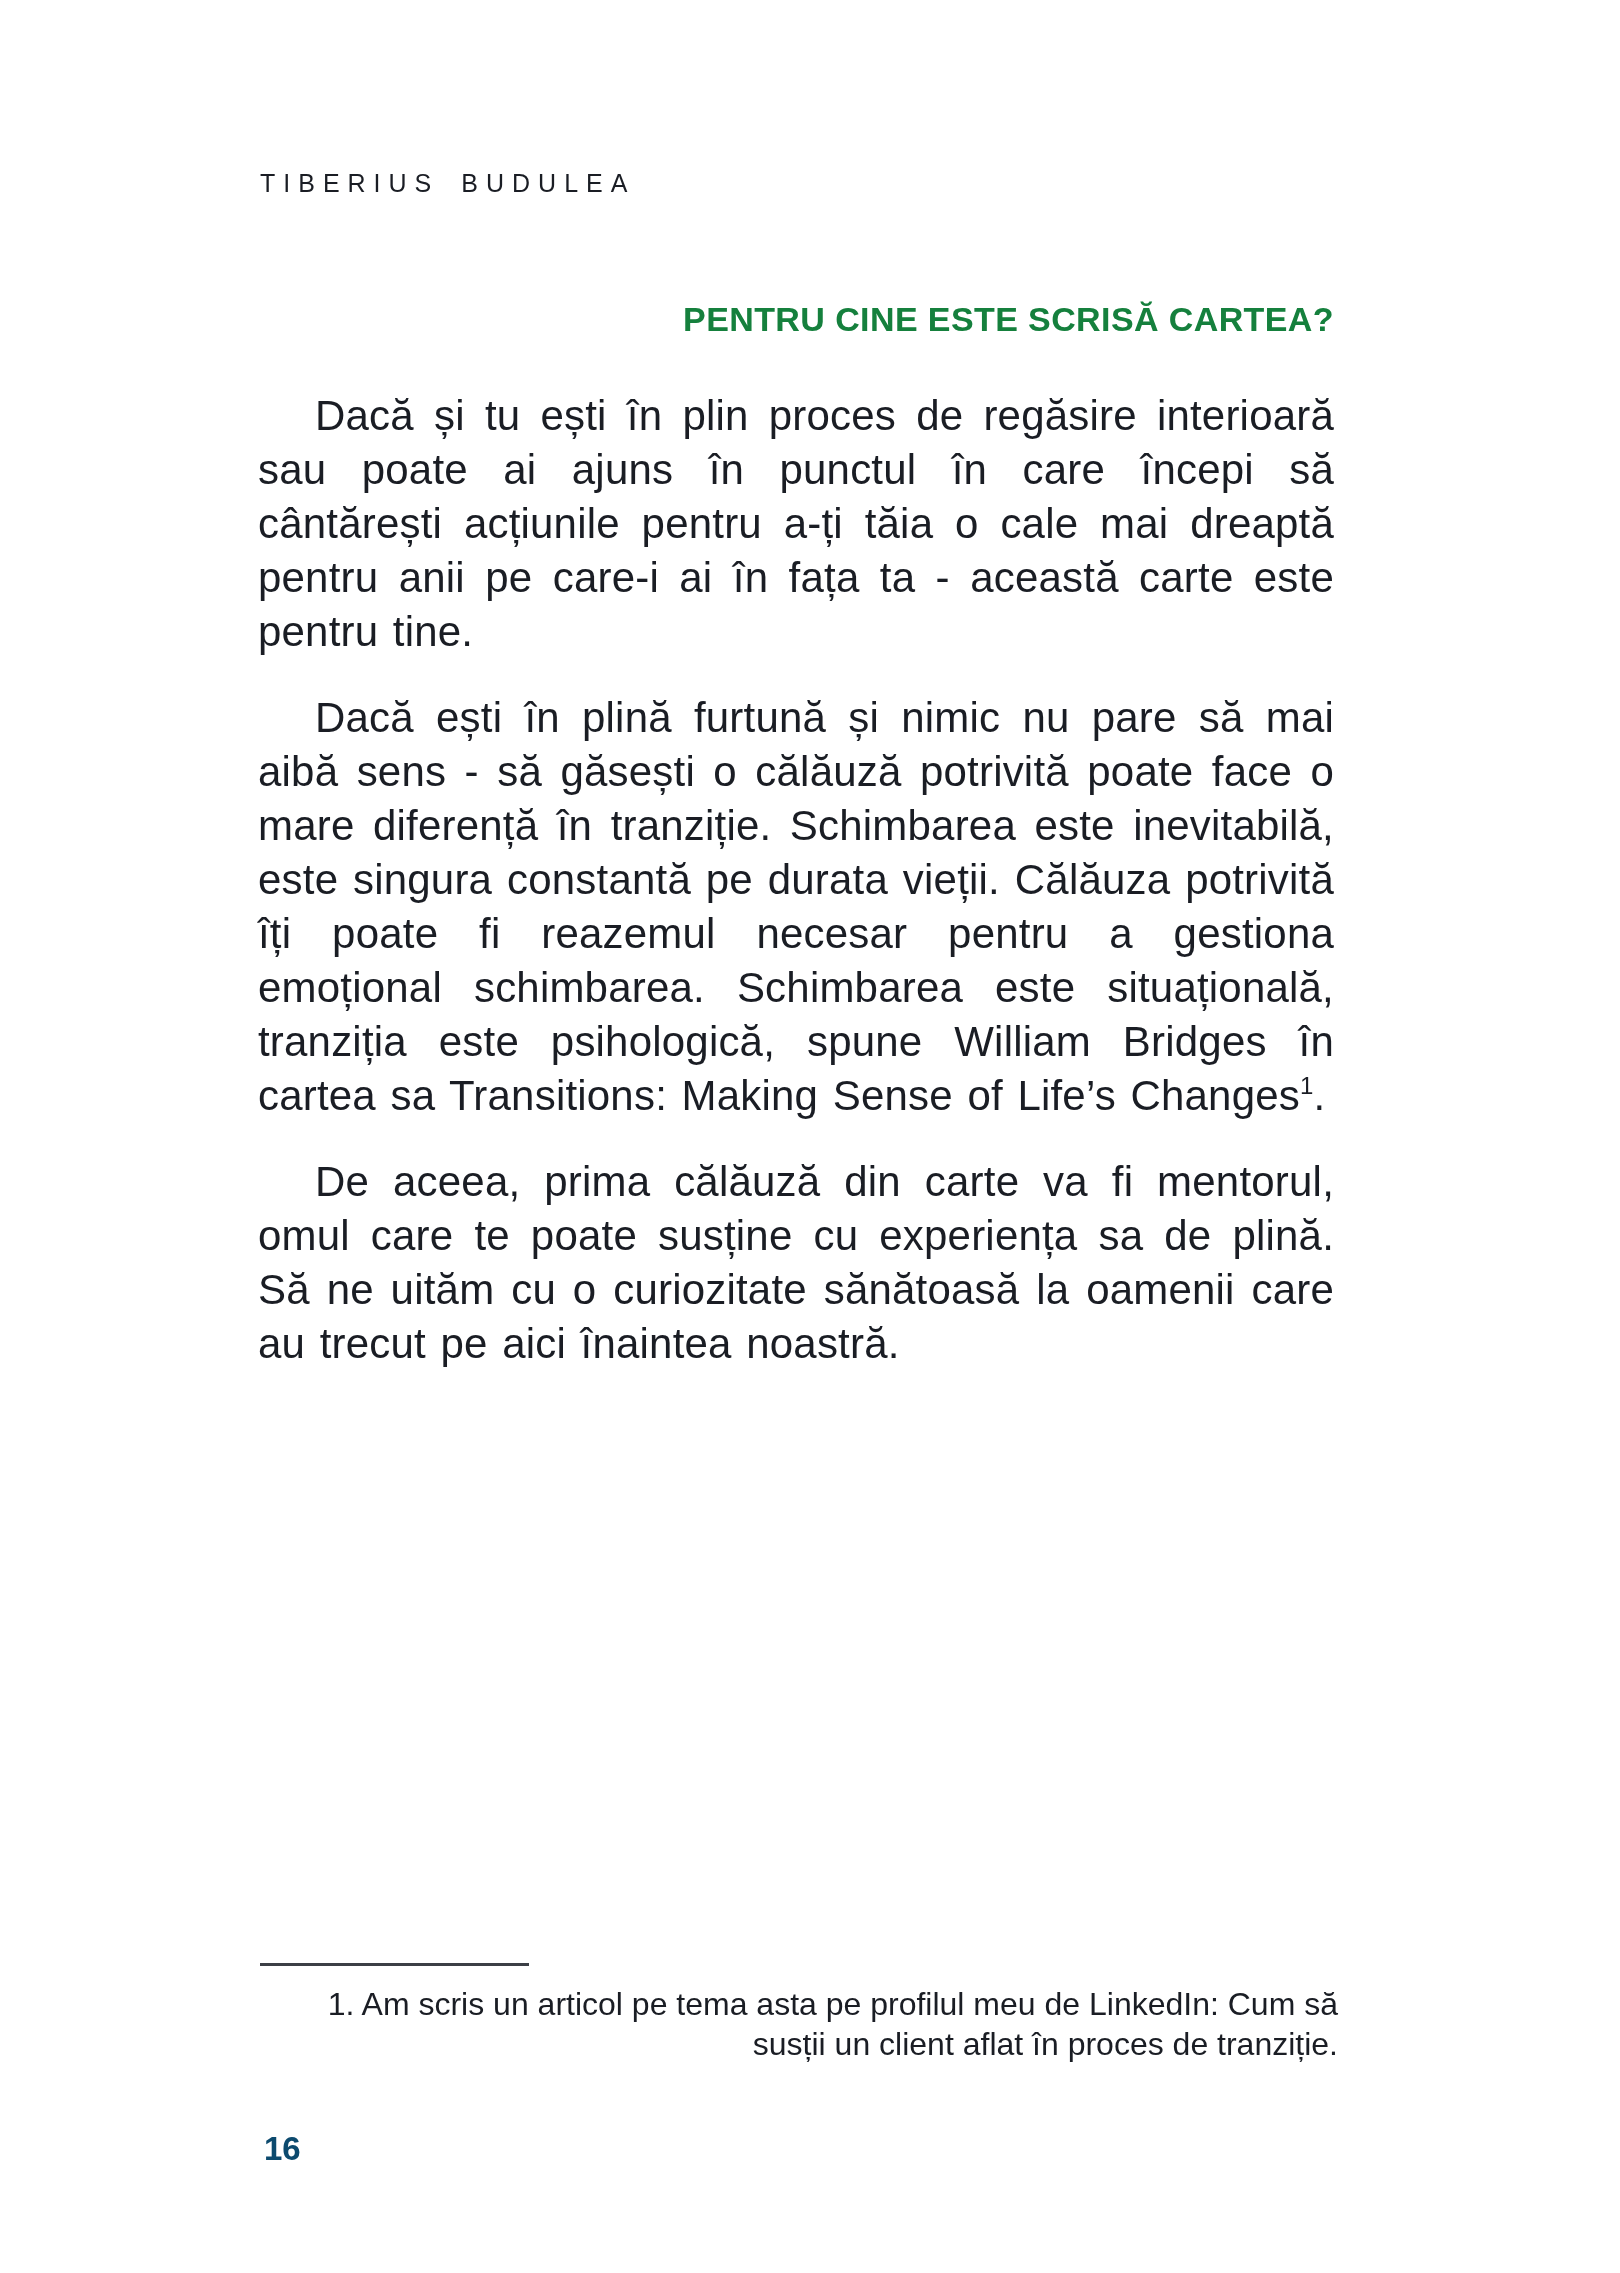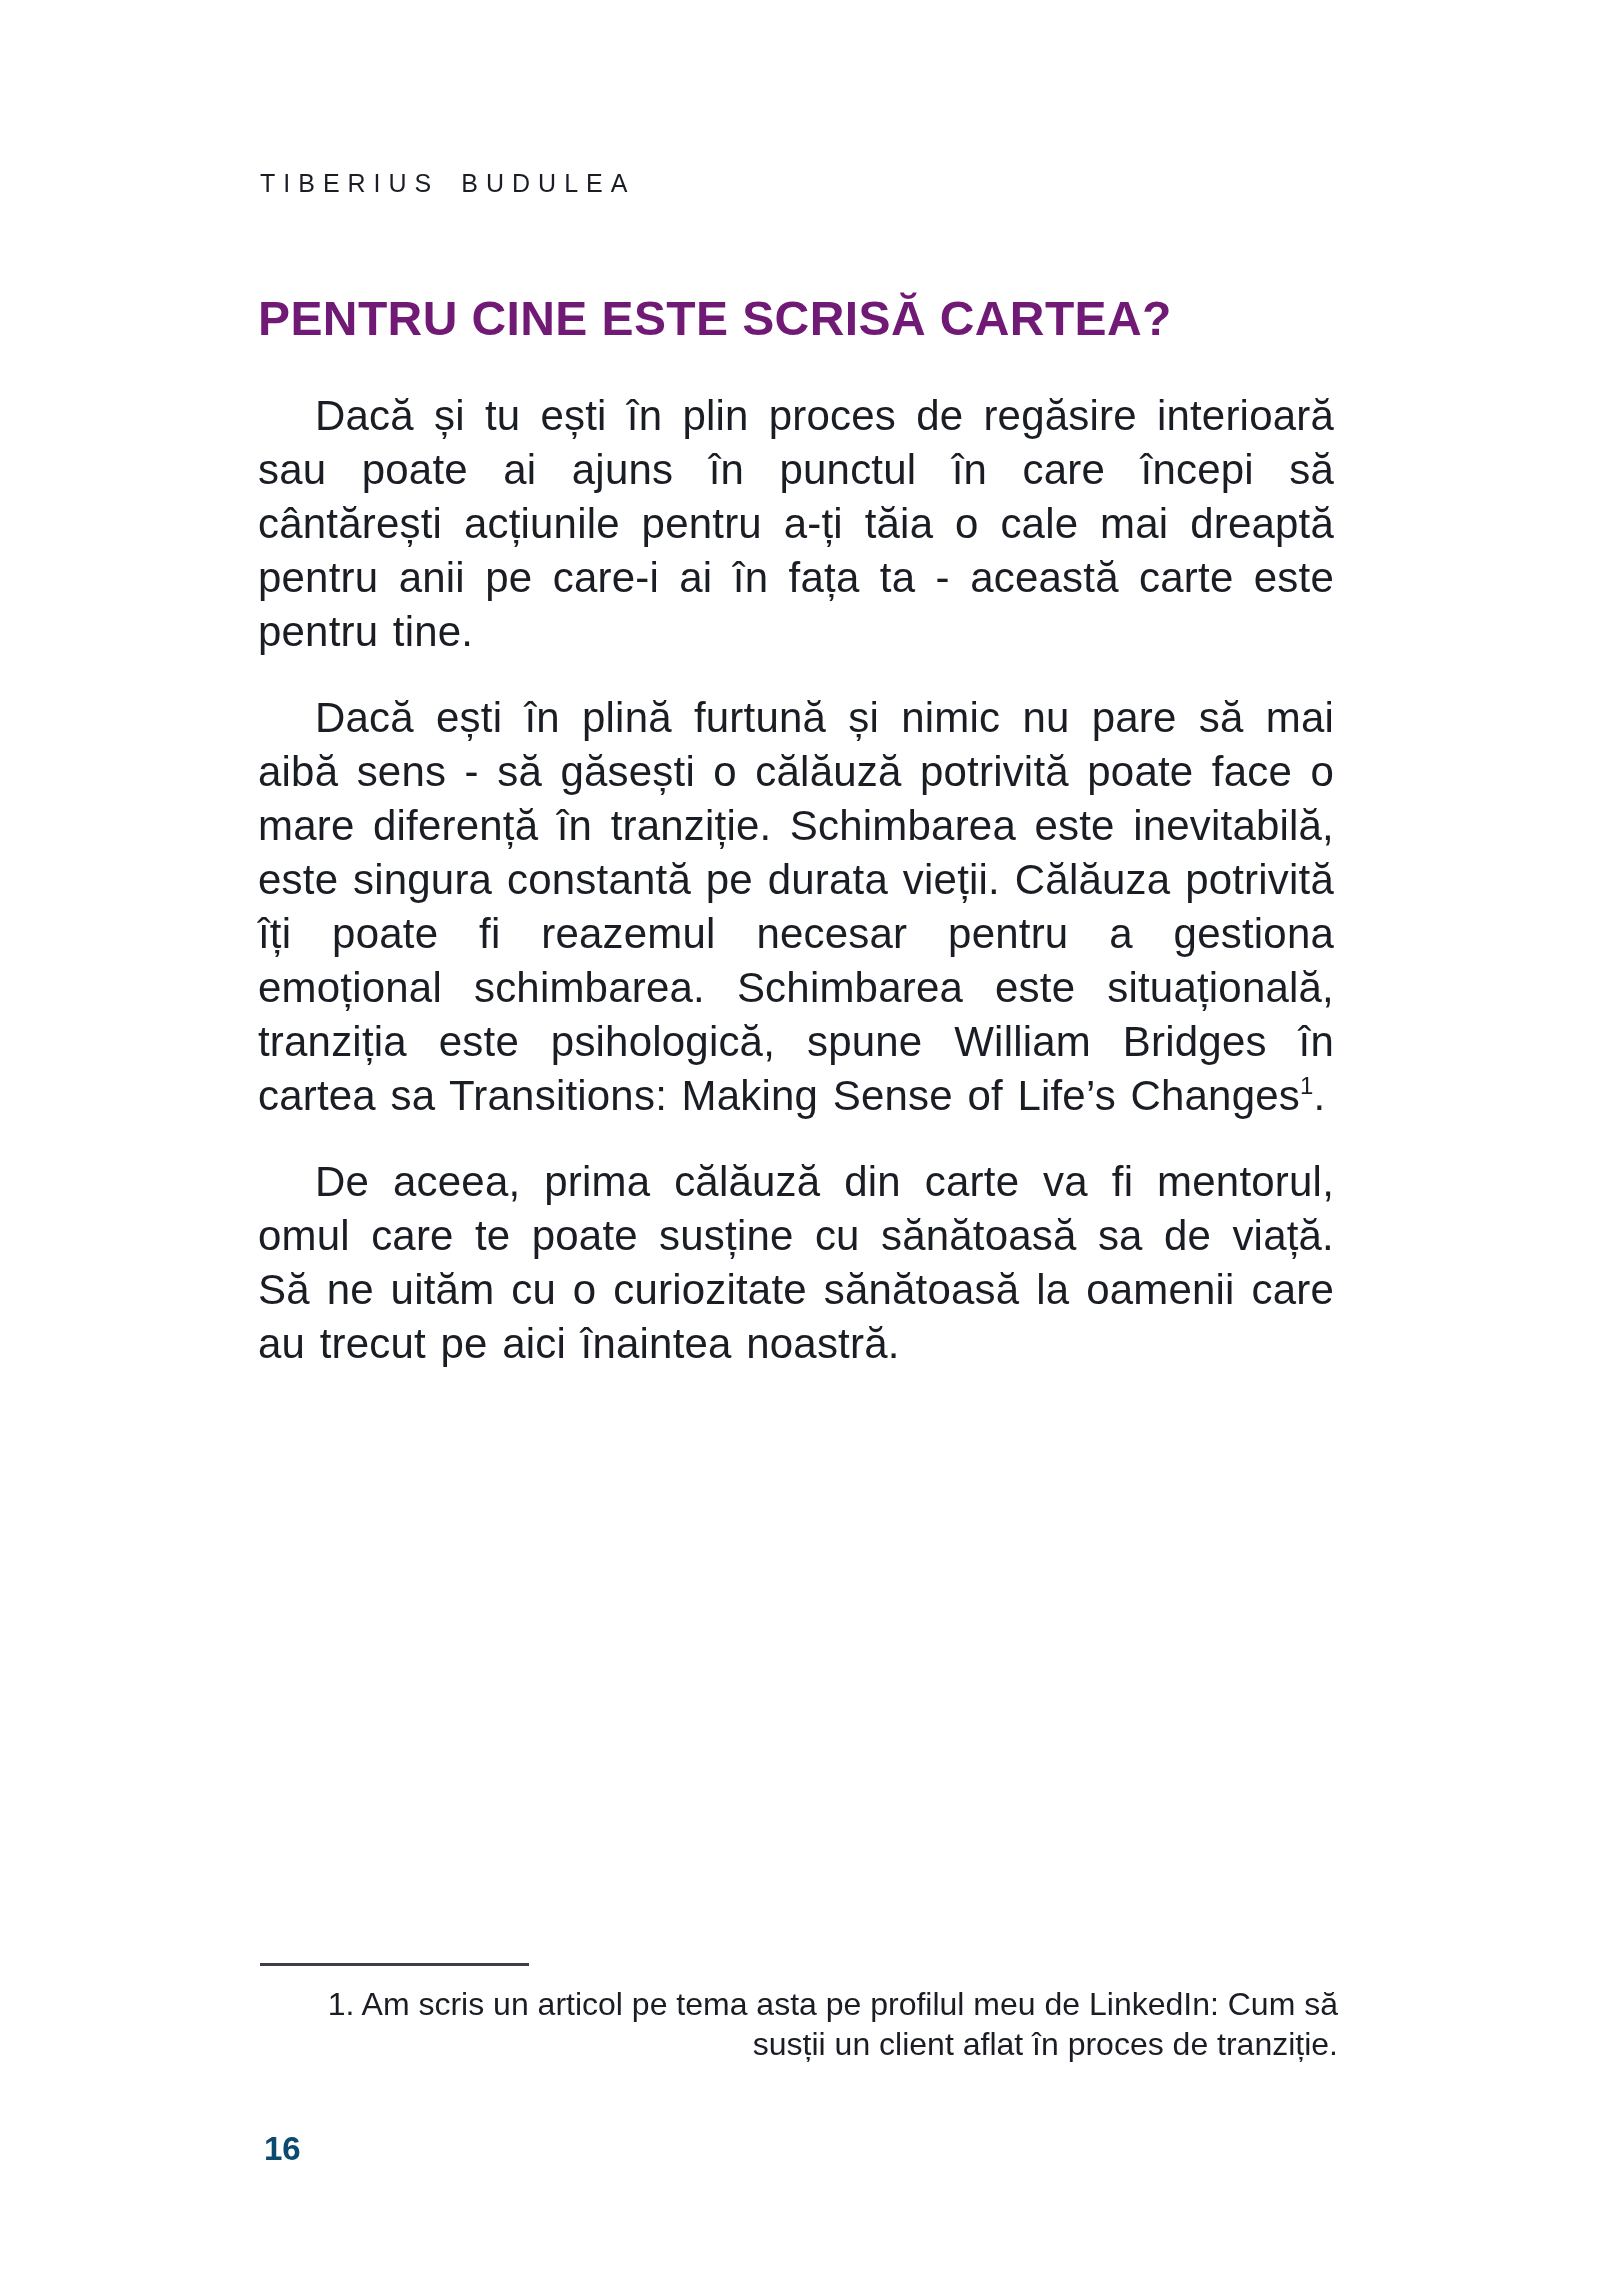--- a/index.html
+++ b/index.html
@@ -29,26 +29,26 @@
     white-space: nowrap;
   }
   .main-column {
     position: absolute;
     top: 294px;
     left: 258px;
     width: 1076px;
   }
   .chapter-title {
     margin: 0 0 45px 0;
-    text-align: left;
-    font-size: 48px;
+    text-align: right;
+    font-size: 34px;
     line-height: 50px;
     font-weight: 700;
     letter-spacing: 0.4px;
-    color: #701a75;
+    color: #15803d;
   }
   .body-paragraph {
     margin: 0 0 32px 0;
     font-size: 42px;
     line-height: 54px;
     text-align: justify;
     text-indent: 57px;
     letter-spacing: 0.2px;
     word-spacing: 2.7px;
     color: #1a1d24;
@@ -98,21 +98,21 @@
   <div class="author-header">TIBERIUS BUDULEA</div>
 
   <div class="main-column">
 
     <h1 class="chapter-title">PENTRU CINE ESTE SCRISĂ CARTEA?</h1>
 
     <p class="body-paragraph">Dacă și tu ești în plin proces de regăsire interioară sau poate ai ajuns în punctul în care începi să cântărești acțiunile pentru a-ți tăia o cale mai dreaptă pentru anii pe care-i ai în fața ta - această carte este pentru tine.</p>
 
     <p class="body-paragraph"><span>Dacă ești în plină furtună și nimic nu pare să mai aibă sens - să găsești o călăuză potrivită poate face o mare diferență în tranziție. Schimbarea este inevitabilă, este singura constantă pe durata vieții. Călăuza potrivită îți poate fi reazemul necesar pentru a gestiona emoțional schimbarea. Schimbarea este situațională, tranziția este psihologică, spune William Bridges în cartea sa </span><span class="italic-title">Transitions: Making Sense of Life’s Changes</span><sup class="footnote-ref-sup">1</sup><span>.</span></p>
 
-    <p class="body-paragraph">De aceea, prima călăuză din carte va fi mentorul, omul care te poate susține cu sănătoasă sa de viață. Să ne uităm cu o curiozitate sănătoasă la oamenii care au trecut pe aici înaintea noastră.</p>
+    <p class="body-paragraph">De aceea, prima călăuză din carte va fi mentorul, omul care te poate susține cu experiența sa de plină. Să ne uităm cu o curiozitate sănătoasă la oamenii care au trecut pe aici înaintea noastră.</p>
 
   </div>
 
   <div class="footnote-divider"></div>
 
   <div class="footnote-text">1. Am scris un articol pe tema asta pe profilul meu de LinkedIn: Cum să susții un client aflat în proces de tranziție.</div>
 
   <div class="page-number">16</div>
 
 </div>

